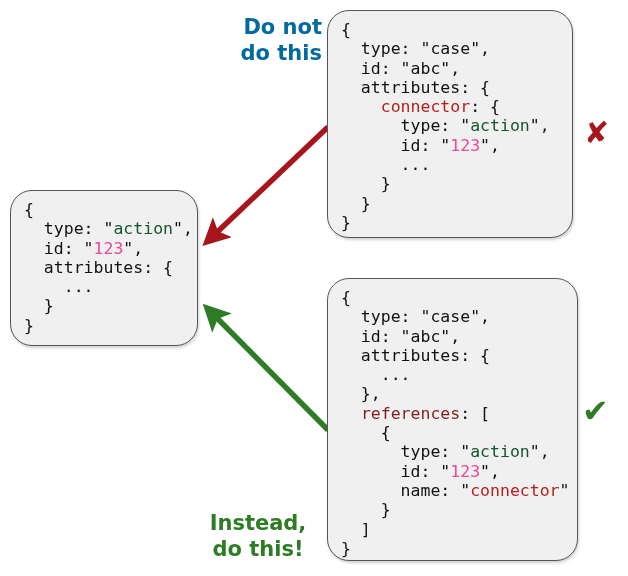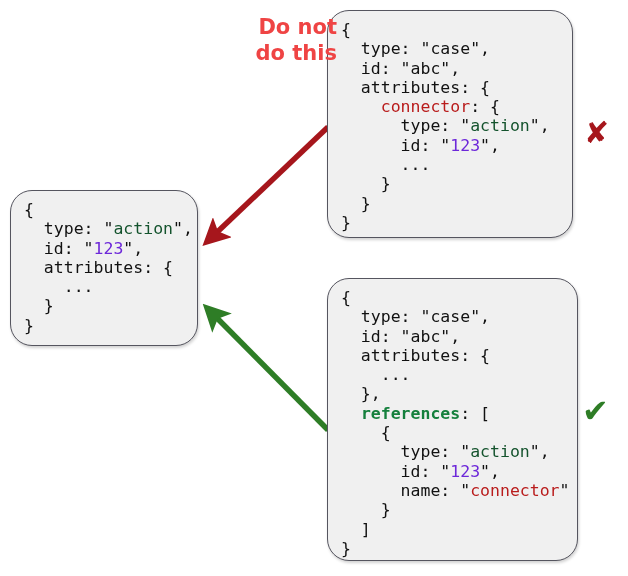--- a/index.html
+++ b/index.html
@@ -32,35 +32,35 @@
   }
   .box-left  { left:10px;  top:190px; width:188px; height:156px; }
   .box-top   { left:327px; top:10px;  width:246px; height:228px; }
   .box-bot   { left:327px; top:278px; width:251px; height:283px; }
 
   .code-left { left:24px;  top:200px; }
   .code-top  { left:341px; top:20px;  }
   .code-bot  { left:341px; top:288px; }
 
   .k-str   { color:#14532d; }   
-  .k-num   { color:#6d28d9; }   
+  .k-num   { color:#ec4899; }   
   .k-pink  { color:#b91c1c; }   
-  .k-bold  { font-weight:bold; color:#15803d; }
+  .k-bold  { font-weight:normal; color:#7f1d1d; }
 
   
   .label{
     position:absolute;
     font-family:"DejaVu Sans","Liberation Sans",sans-serif;
     font-weight:bold;
     font-size:21px;
     line-height:26px;
     white-space:pre-line;
     text-align:center;
   }
-  .label-bad   { left:205px; top:14px;  width:132px; color:#ef4444; text-align:right; }
+  .label-bad   { left:190px; top:14px;  width:132px; color:#0369a1; text-align:right; }
   .label-good  { left:188px; top:510px; width:140px; color:#2e7d26; text-align:center;}
 
   
   .mark{
     position:absolute;
     font-family:"DejaVu Sans","Liberation Sans",sans-serif;
     font-weight:bold;
     font-size:30px;
     line-height:30px;
   }
@@ -120,17 +120,19 @@
 <span>    {</span>
 <span>      type: "<span class="k-str">action</span>",</span>
 <span>      id: "<span class="k-num">123</span>",</span>
 <span>      name: "<span class="k-pink">connector</span>"</span>
 <span>    }</span>
 <span>  ]</span>
 <span>}</span></div>
 
   <div class="label label-bad">Do not
 do this</div>
+  <div class="label label-good">Instead,
+do this!</div>
 
   <div class="mark mark-x">✘</div>
   <div class="mark mark-check">✔</div>
 
 </div>
 
 </body></html>

